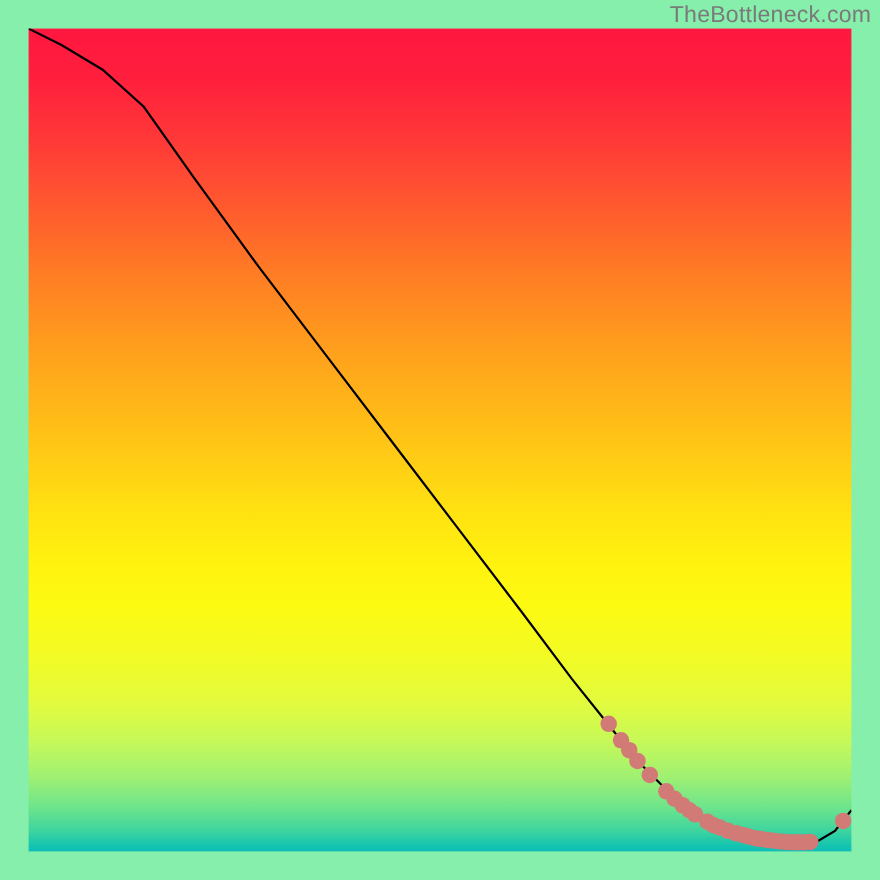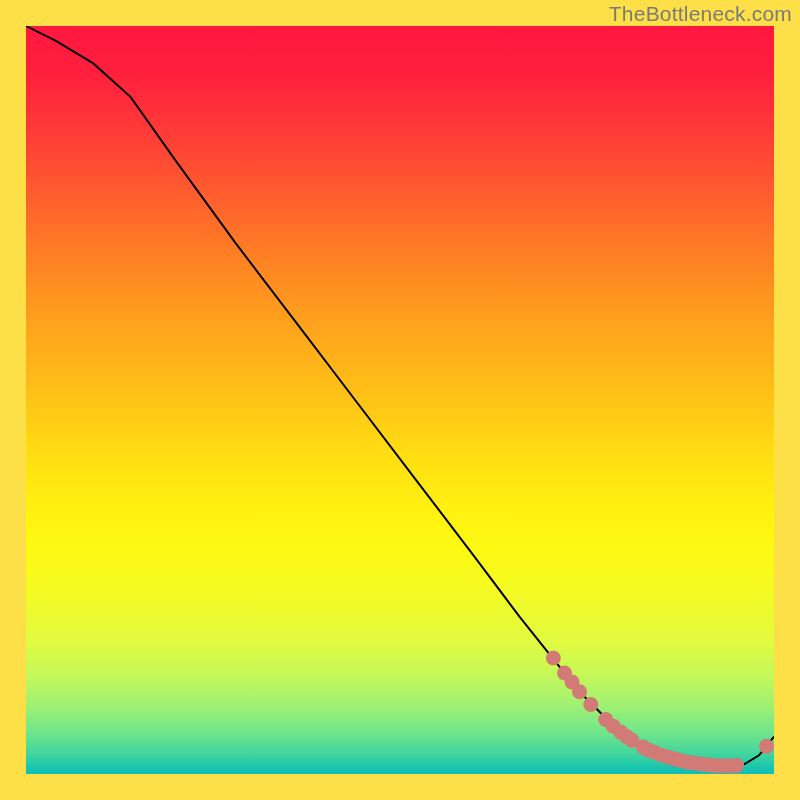--- a/index.html
+++ b/index.html
@@ -8,21 +8,21 @@
     width: 800px;
     height: 800px;
     background: #000;
     font-family: Arial, Helvetica, sans-serif;
     overflow: hidden;
   }
   .stage {
     position: relative;
     width: 800px;
     height: 800px;
-    background: #fde047;
+    background: #86efac;
   }
   .plot {
     position: absolute;
     left: 26px;
     top: 26px;
     width: 748px;
     height: 748px;
     
     background: linear-gradient(
       to bottom,

